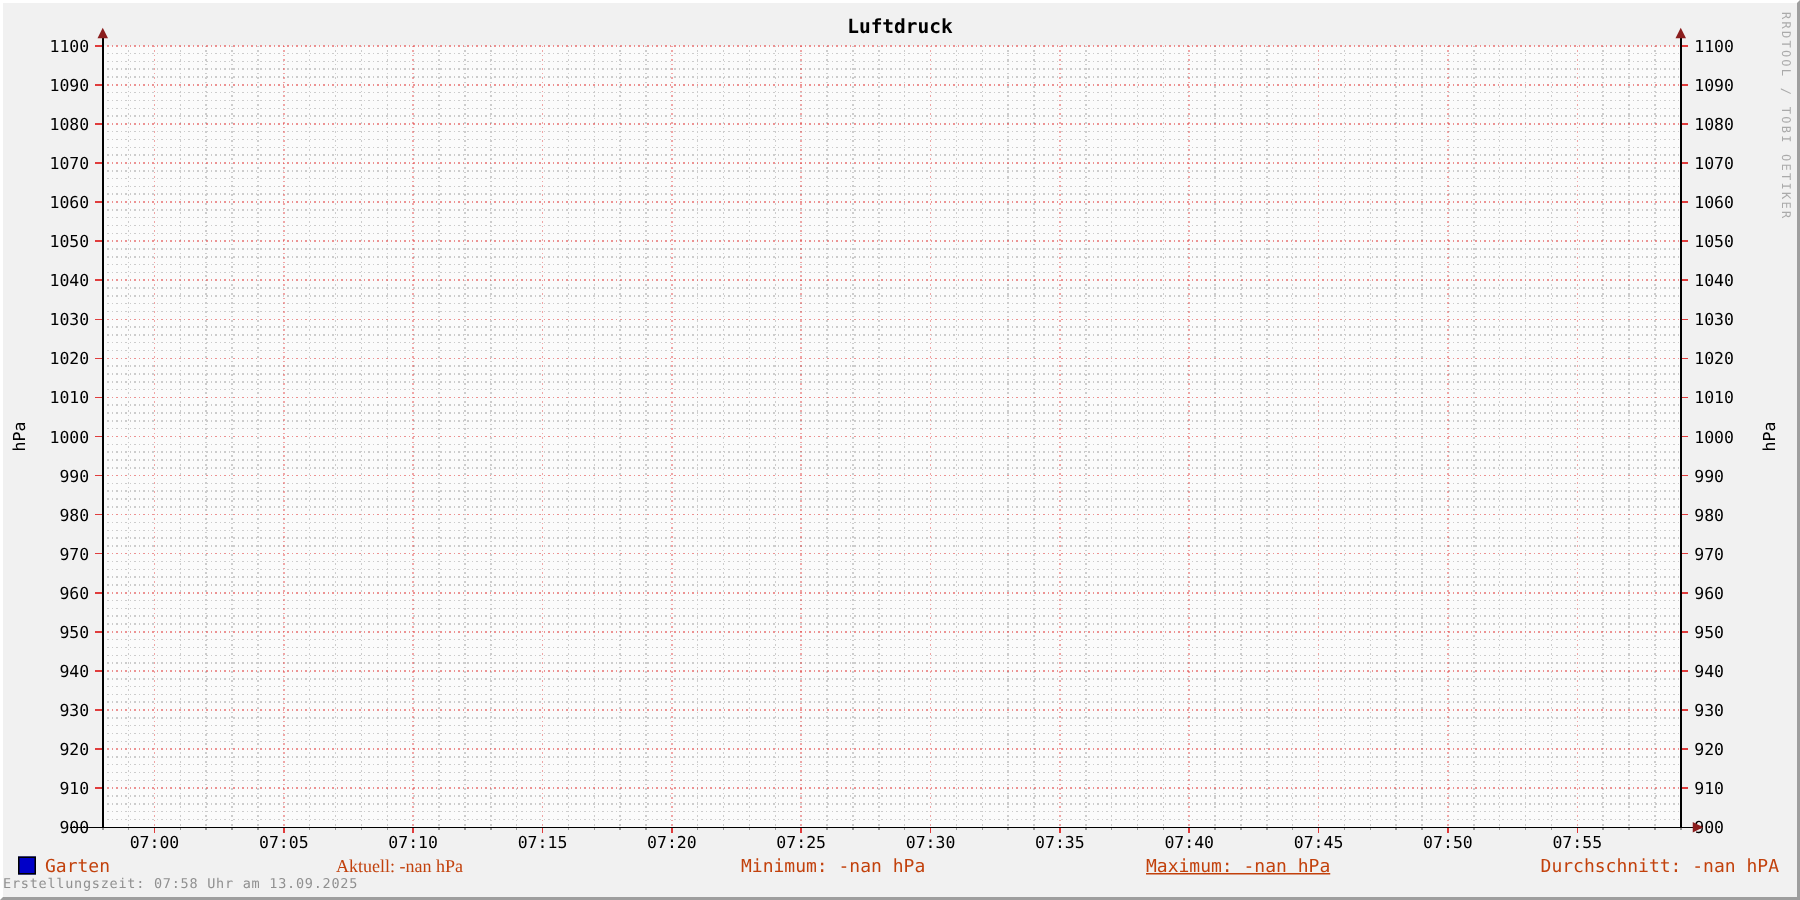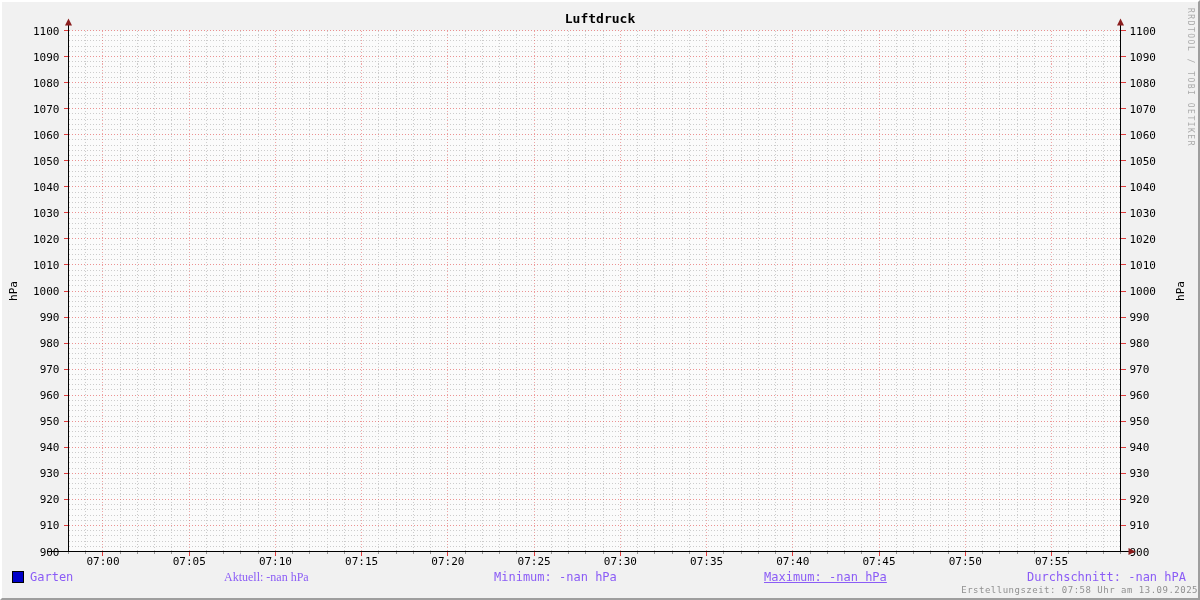--- a/index.html
+++ b/index.html
@@ -16,32 +16,32 @@
   }
   svg.chart{position:absolute;left:0;top:0;}
   svg text{font-family:"DejaVu Sans Mono",monospace;font-size:11px;fill:#000;}
   .ylabel{position:absolute;font-size:11px;color:#000;white-space:nowrap;}
   .ylabel-left{left:11px;top:289px;transform:translate(-50%,-50%) rotate(-90deg);}
   .ylabel-right{left:1178px;top:289px;transform:translate(-50%,-50%) rotate(-90deg);}
   .watermark{
     position:absolute;top:6px;right:3px;writing-mode:vertical-rl;
     font-size:8px;color:#aaaaaa;letter-spacing:1.5px;white-space:nowrap;
   }
-  .legend-item{position:absolute;font-size:12px;color:#8b5cf6;white-space:nowrap;top:568px;}
+  .legend-item{position:absolute;font-size:12px;color:#c2410c;white-space:nowrap;top:568px;}
   .swatch{
     position:absolute;left:10px;top:569px;width:10px;height:10px;
     border:1px solid #000;background:#0000c8;
   }
   .lg-garten{left:28px;}
   .lg-aktuell{left:222px;font-family:Liberation Serif, serif;}
   .lg-minimum{left:492px;}
   .lg-maximum{left:762px;text-decoration:underline;}
   .lg-durchschnitt{right:12px;}
   .footer{
-    position:absolute;left:0;right:0;top:583px;text-align:right;
+    position:absolute;left:0;right:0;top:583px;text-align:left;
     font-size:9px;color:#909090;letter-spacing:0.5px;
   }
 </style>
 </head>
 <body>
 
 <div class="graph">
 
   <div class="title">Luftdruck</div>
 

